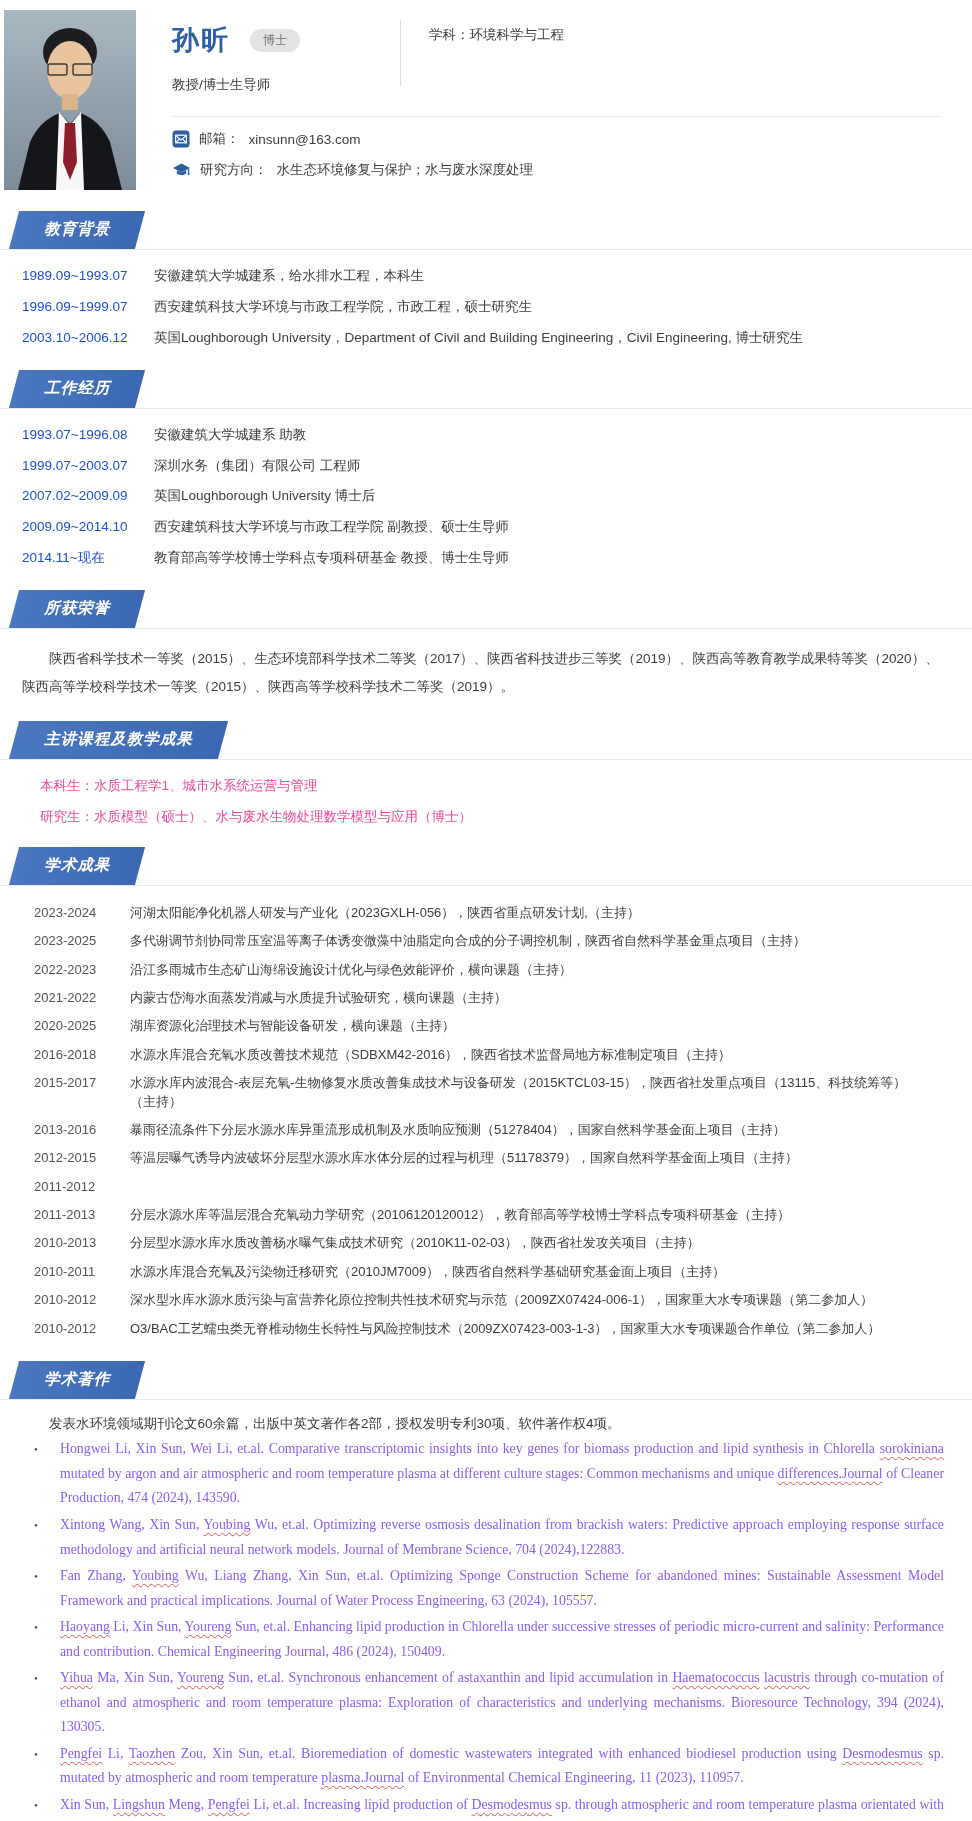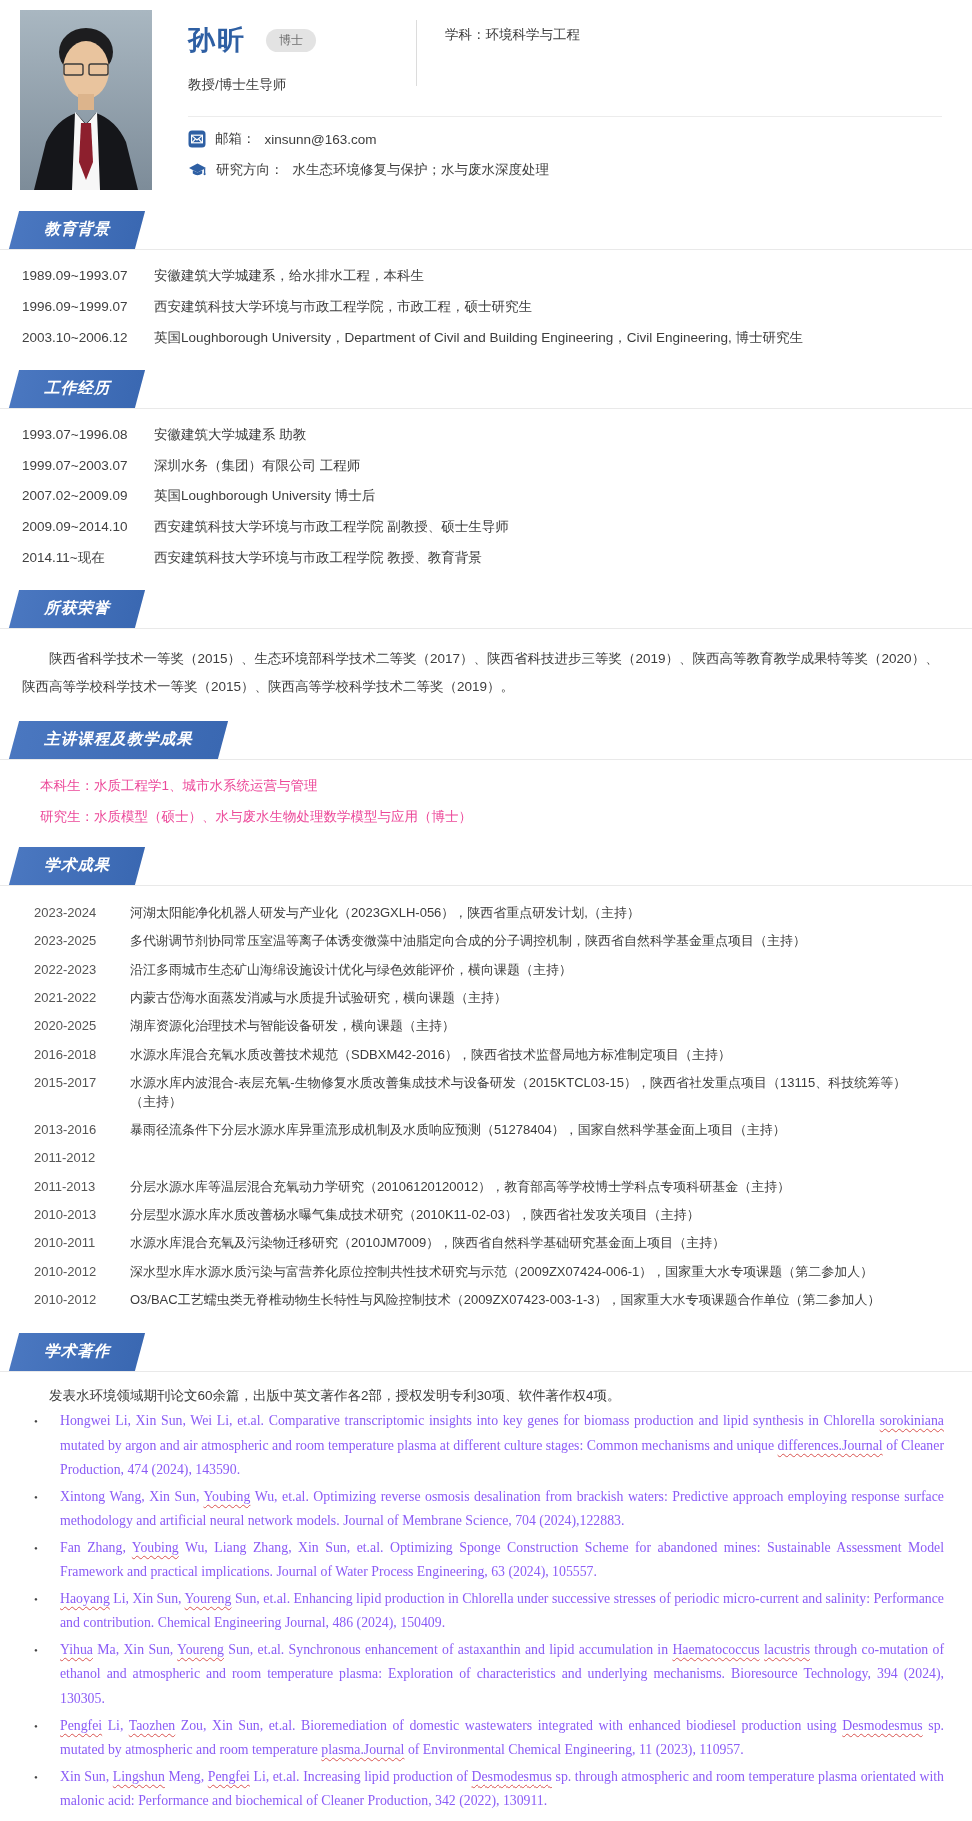--- a/index.html
+++ b/index.html
@@ -6,21 +6,21 @@
   html, body { background: #fff; }
   body {
     width: 972px;
     font-family: "Liberation Sans", sans-serif;
     color: #404040;
     -webkit-font-smoothing: antialiased;
   }
   .page { width: 972px; padding: 10px 0 26px 0; background: #fff; }
 
   
-  .profile-header { display: flex; padding-left: 20px; }
+  .profile-header { display: flex; padding-left: 4px; }
   .photo-wrap { width: 132px; height: 180px; flex: 0 0 132px; overflow: hidden; }
   .photo-wrap svg { display: block; width: 132px; height: 180px; }
   .header-main { flex: 1; padding: 8px 30px 0 36px; }
   .header-top { display: flex; align-items: stretch; }
   .header-left { width: 228px; flex: 0 0 228px; }
   .name-row { display: flex; align-items: center; gap: 20px; margin-top: 4px; }
   .name { font-size: 27px; font-weight: bold; color: #2e5fa3; letter-spacing: 2px; }
   .badge {
     background: #e3e3e3; color: #707070; font-size: 12px;
     padding: 3px 13px; border-radius: 12px; white-space: nowrap;
@@ -47,21 +47,21 @@
     display: inline-block;
     transform: skewX(15deg);
     color: #fff; font-style: italic; font-weight: bold;
     font-size: 15.5px; letter-spacing: 1px;
     font-family: "Liberation Sans", sans-serif;
   }
 
   
   .rows { padding: 4px 30px 2px 22px; }
   .row { display: flex; margin-top: 14px; font-size: 13.5px; line-height: 1.25; }
-  .row .time { flex: 0 0 132px; color: #404040; }
+  .row .time { flex: 0 0 132px; color: #1d4ed8; }
   .row .content { flex: 1; color: #3c3c3c; }
 
   
   .rows.tight { padding: 8px 42px 2px 34px; }
   .rows.tight .row { margin-top: 9.5px; font-size: 13px; line-height: 1.45; }
   .rows.tight .time { flex: 0 0 96px; color: #555; }
 
   
   .para {
     margin: 16px 30px 2px 22px;
@@ -223,21 +223,21 @@
           <span class="content">英国Loughborough University 博士后</span>
         </div>
 
         <div class="row">
           <span class="time">2009.09~2014.10</span>
           <span class="content">西安建筑科技大学环境与市政工程学院 副教授、硕士生导师</span>
         </div>
 
         <div class="row">
           <span class="time">2014.11~现在</span>
-          <span class="content">西安建筑科技大学环境与市政工程学院 教授、教育背景</span>
+          <span class="content">教育部高等学校博士学科点专项科研基金 教授、博士生导师</span>
         </div>
       </div>
   </div>
 
   <div class="section">
     <div class="section-head">
       <div class="band">
         <span>所获荣誉</span>
       </div>
     </div>
@@ -299,20 +299,24 @@
         <div class="row">
           <span class="time">2015-2017</span>
           <span class="content">水源水库内波混合-表层充氧-生物修复水质改善集成技术与设备研发（2015KTCL03-15），陕西省社发重点项目（13115、科技统筹等）（主持）</span>
         </div>
 
         <div class="row">
           <span class="time">2013-2016</span>
           <span class="content">暴雨径流条件下分层水源水库异重流形成机制及水质响应预测（51278404），国家自然科学基金面上项目（主持）</span>
         </div>
 
+        <div class="row">
+          <span class="time">2012-2015</span>
+          <span class="content">等温层曝气诱导内波破坏分层型水源水库水体分层的过程与机理（51178379），国家自然科学基金面上项目（主持）</span>
+        </div>
 
         <div class="row">
           <span class="time">2011-2012</span>
         </div>
 
         <div class="row">
           <span class="time">2011-2013</span>
           <span class="content">分层水源水库等温层混合充氧动力学研究（20106120120012），教育部高等学校博士学科点专项科研基金（主持）</span>
         </div>
 

